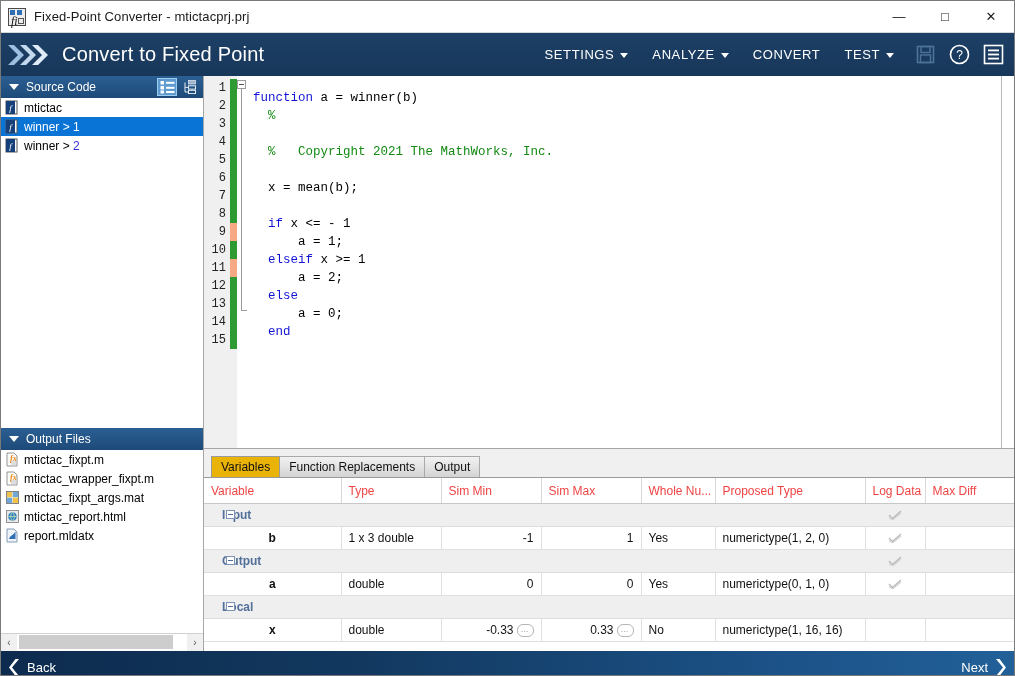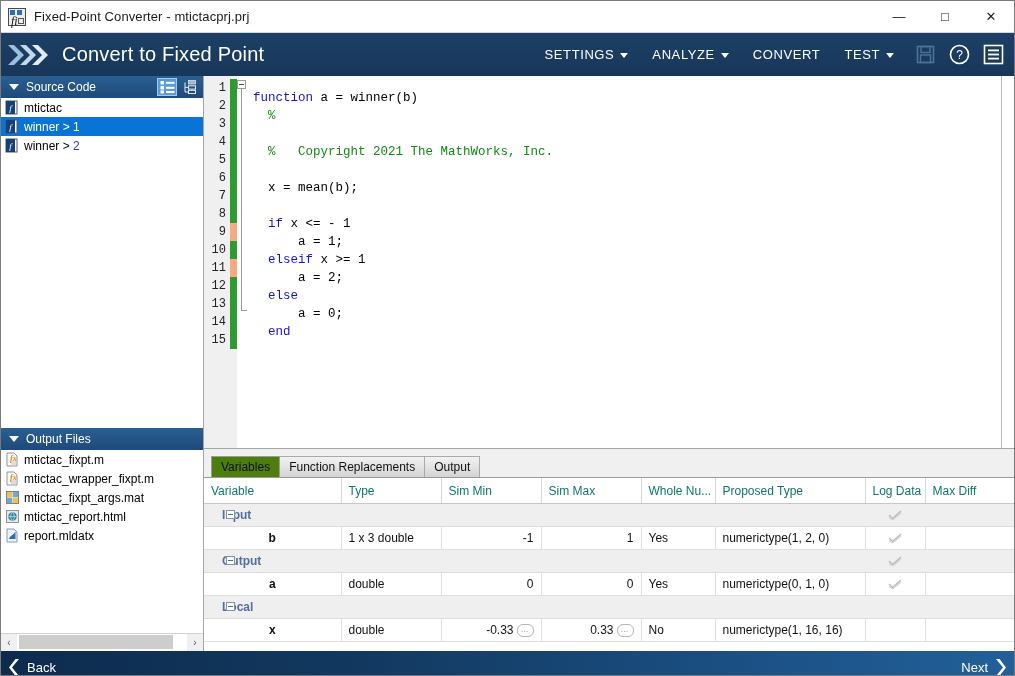--- a/index.html
+++ b/index.html
@@ -93,27 +93,27 @@
   .foldbox:after{content:"";position:absolute;left:1px;top:3px;width:5px;height:1px;background:#555;}
   .foldline{position:absolute;left:4px;top:13px;width:1px;height:222px;background:#9b9b9b;}
   .foldend{position:absolute;left:4px;top:234px;width:6px;height:1px;background:#9b9b9b;}
 
   
   .bottompane{flex:1;display:flex;flex-direction:column;background:#f0f0f0;min-height:0;}
   .tabstrip{height:22px;display:flex;align-items:flex-end;padding-left:7px;padding-top:6px;background:#f0f0f0;}
   .tab{height:20px;padding:0 9px;display:flex;align-items:center;font-size:12px;color:#111;
        border:1px solid #a9a9a9;border-bottom:none;background:linear-gradient(180deg,#f2f2f2,#d4d4d4);
        margin-right:-1px;cursor:default;}
-  .tab.active{background:#4d7c0f;border-color:#9a9a9a;position:relative;z-index:2;}
+  .tab.active{background:#eab308;border-color:#9a9a9a;position:relative;z-index:2;}
 
   
   .tablewrap{flex:1;background:#fff;border-top:1px solid #9a9a9a;overflow:hidden;}
   table.vt{border-collapse:collapse;width:100%;table-layout:fixed;font-size:12px;}
   table.vt th{height:25px;background:#fff;font-weight:400;text-align:left;padding:0 7px;
-              border-right:1px solid #d8d8d8;border-bottom:1px solid #c8c8c8;color:#0f766e;
+              border-right:1px solid #d8d8d8;border-bottom:1px solid #c8c8c8;color:#ef4444;
               white-space:nowrap;overflow:hidden;margin-left:48px;}
   table.vt td{height:22px;padding:0 7px;border-right:1px solid #e0e0e0;border-bottom:1px solid #e0e0e0;
               white-space:nowrap;overflow:hidden;color:#111;}
   tr.grp td{background:#efefef;border-right:none;border-bottom:1px solid #dcdcdc;color:#52709a;font-weight:bold;}
   tr.grp td.firstcell{padding-left:18px;position:relative;}
   .expander{position:absolute;left:22px;top:6px;width:9px;height:9px;border:1px solid #7d93b5;
             box-sizing:border-box;background:#fff;}
   .expander:after{content:"";position:absolute;left:1px;top:3px;width:5px;height:1px;background:#52709a;}
   td.varname{text-align:center;font-weight:bold;}
   td.num{text-align:right;}

